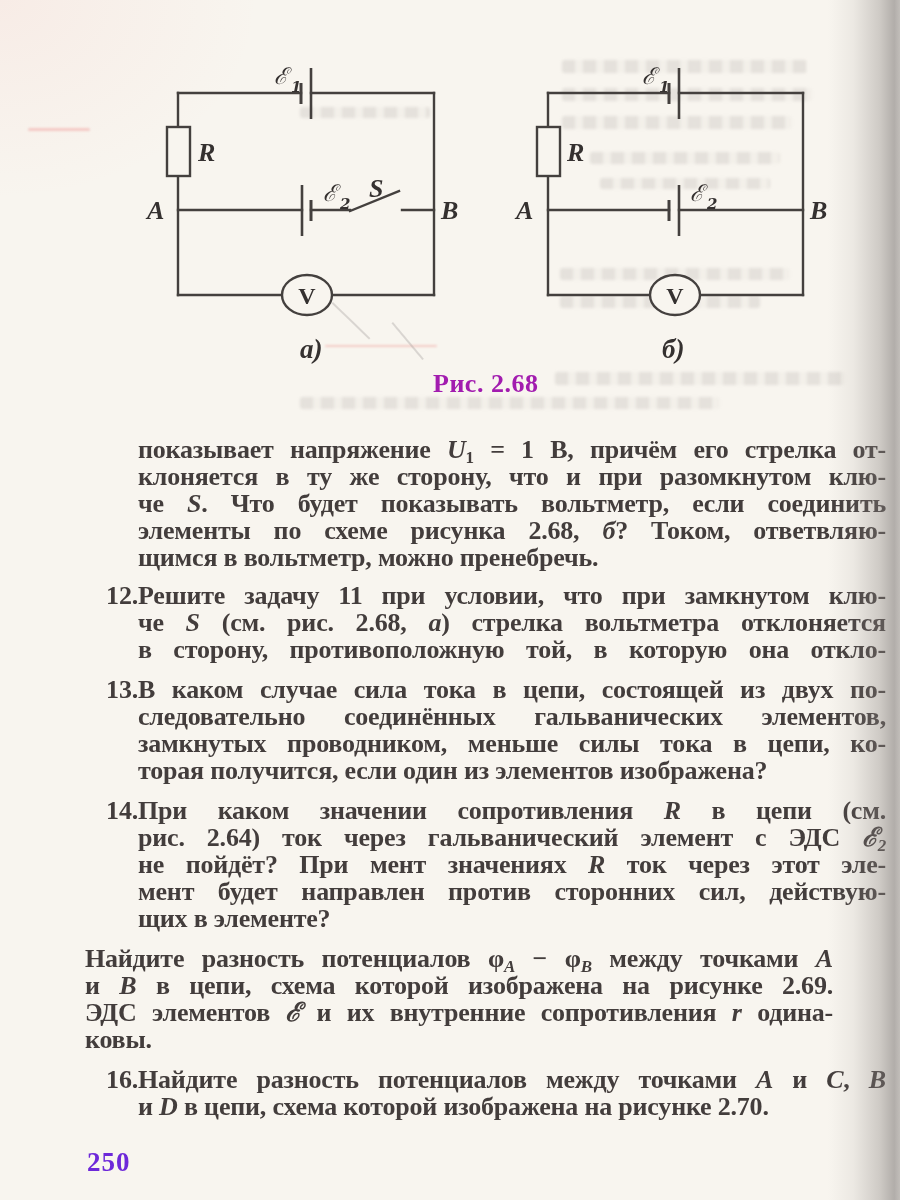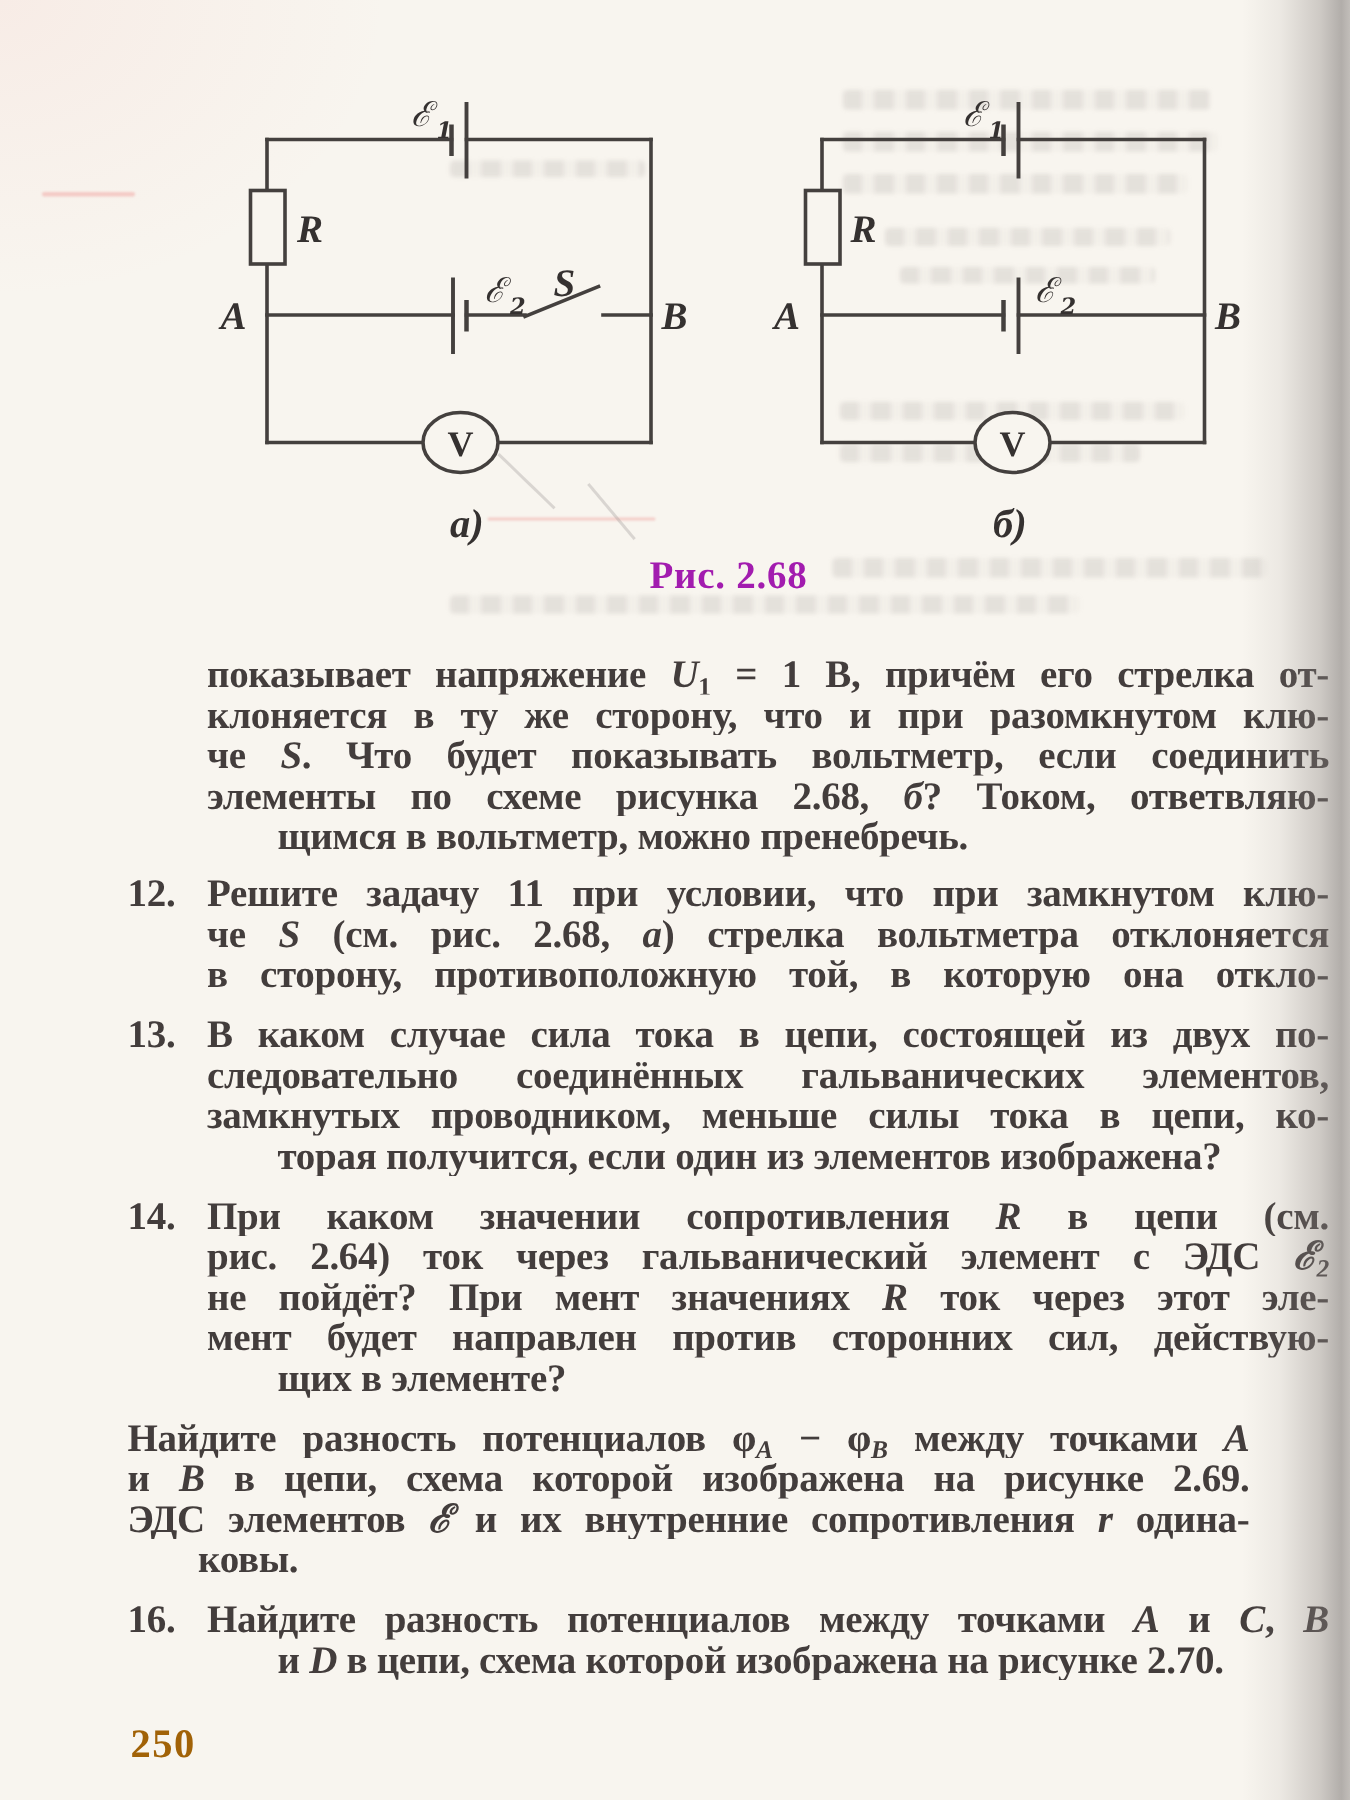--- a/index.html
+++ b/index.html
@@ -52,30 +52,30 @@
     position:absolute;left:433px;top:369px;
     font-weight:bold;font-size:26px;letter-spacing:0.5px;color:#a21caf;
   }
   .textblock{
     position:absolute;left:85px;top:436px;width:805px;
     font-size:26px;font-weight:bold;line-height:27px;color:#433d3c;
     letter-spacing:-0.2px;
   }
   .problem{display:flex;margin-bottom:13px;}
   .problem.cont{margin-bottom:11px;}
-  .pnum{width:53px;flex:none;font-weight:bold;}
+  .pnum{width:53px;flex:none;font-weight:bold;text-align:right;}
   .pbody{width:748px;}
   .line{height:27px;overflow:hidden;text-align:justify;text-align-last:justify;}
-  .line.final{text-align-last:left;margin-left:47px;}
+  .line.final{text-align-last:left;}
   .i{font-style:italic;}
   .sub{font-size:17px;vertical-align:-5px;}
   .isub{font-style:italic;font-size:17px;vertical-align:-5px;}
   .pageno{
     position:absolute;left:87px;top:1147px;
-    font-size:27px;font-weight:bold;color:#a16207;letter-spacing:1px;
+    font-size:27px;font-weight:bold;color:#6d28d9;letter-spacing:1px;
   }
 </style>
 </head>
 <body>
 
 <div class="page">
 
   <div class="corner-tint"></div>
 
   <div class="smudge" style="left:562px;top:60px;width:245px;"></div>

